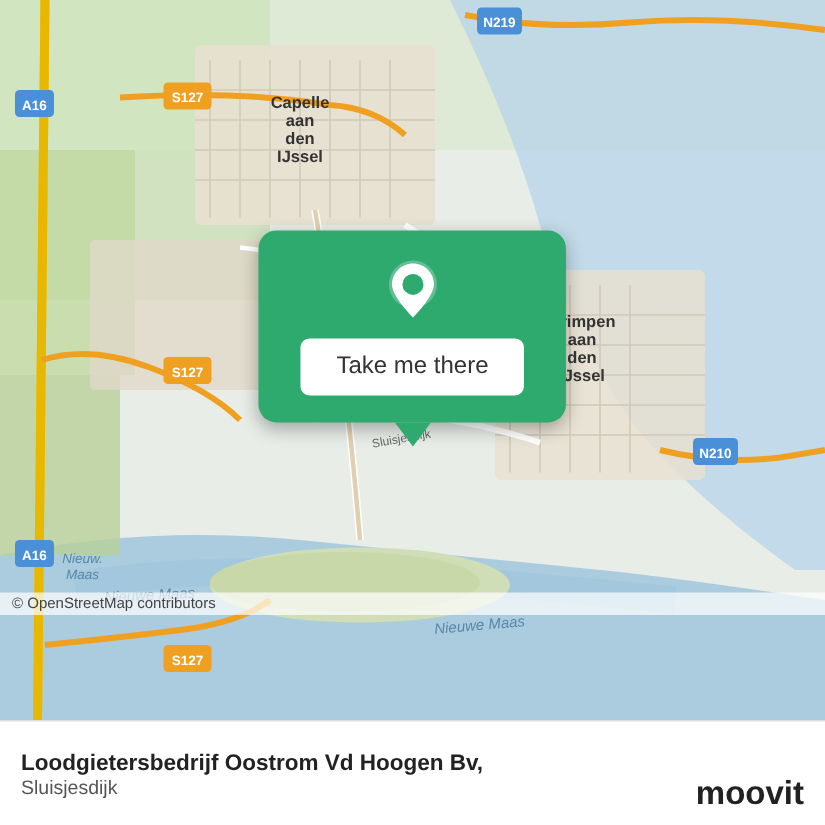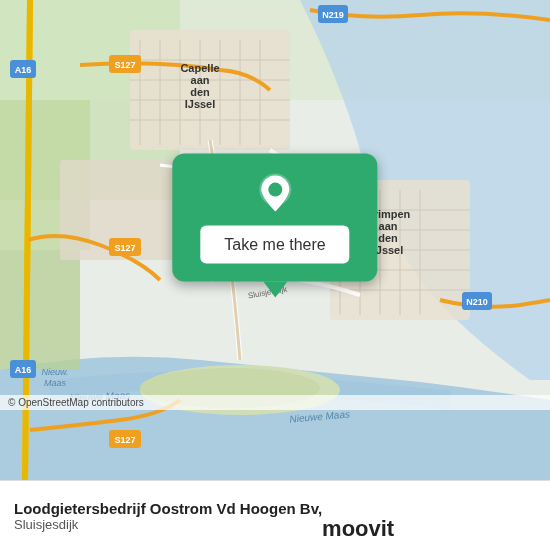--- a/index.html
+++ b/index.html
@@ -76,21 +76,21 @@
       border-top: 16px solid #2eaa6e;
     }
 
     
     #footer {
       width: 550px;
       height: 70px;
       background: white;
       display: flex;
       align-items: center;
-      justify-content: flex-start;
+      justify-content: space-between;
       padding: 0 14px;
       border-top: 1px solid #ddd;
     }
 
     #footer-left {
       display: flex;
       flex-direction: column;
     }
 
     #business-name {

